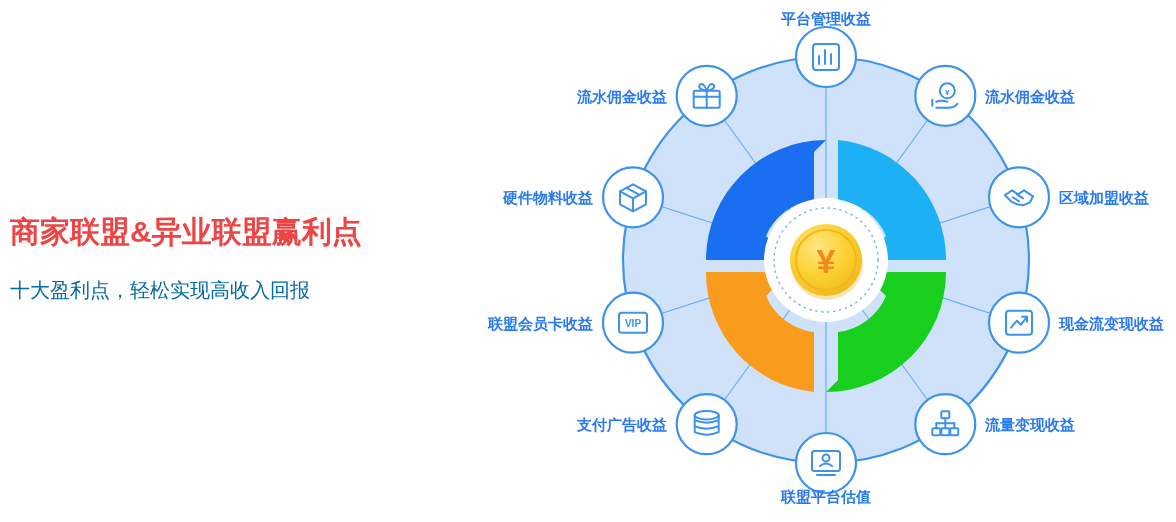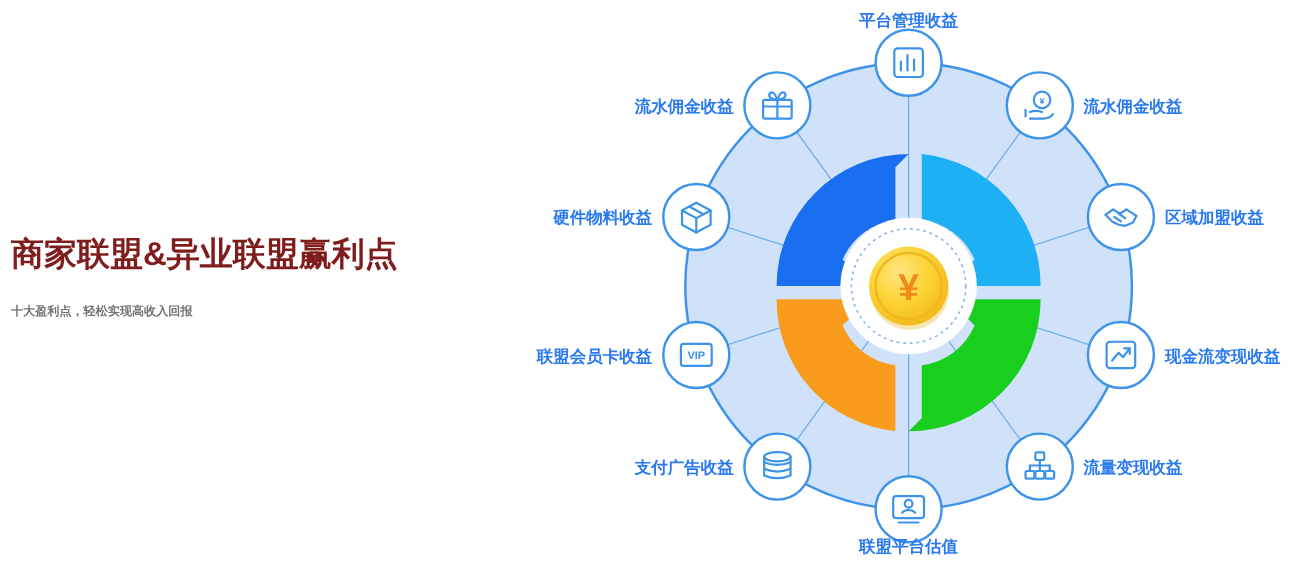--- a/index.html
+++ b/index.html
@@ -9,27 +9,27 @@
     font-family:"Liberation Sans","DejaVu Sans",sans-serif;
     overflow:hidden;position:relative;
   }
   #stage{position:relative;width:1176px;height:522px;}
 
   
   .left-block{
     position:absolute;left:10px;top:214px;width:460px;
   }
   .headline{
-    font-size:30px;font-weight:bold;color:#7f1d1d;
+    font-size:30px;font-weight:bold;color:#ef4444;
     letter-spacing:0px;line-height:1.2;margin:0;
     white-space:nowrap;
   }
   .subline{
-    font-size:11px;color:#737373;margin:26px 0 0 0;
-    line-height:1.4;white-space:nowrap;font-weight:bold;
+    font-size:20px;color:#0369a1;margin:26px 0 0 0;
+    line-height:1.4;white-space:nowrap;
   }
 
   
   .diagram{
     position:absolute;left:476px;top:-2px;width:700px;height:524px;
   }
   .diagram svg{display:block;width:700px;height:524px;}
 
   .wheel-bg{fill:#cfe2f9;stroke:#3d93ea;stroke-width:2.2;}
   .spoke{stroke:#69a9ef;stroke-width:1.1;fill:none;}

